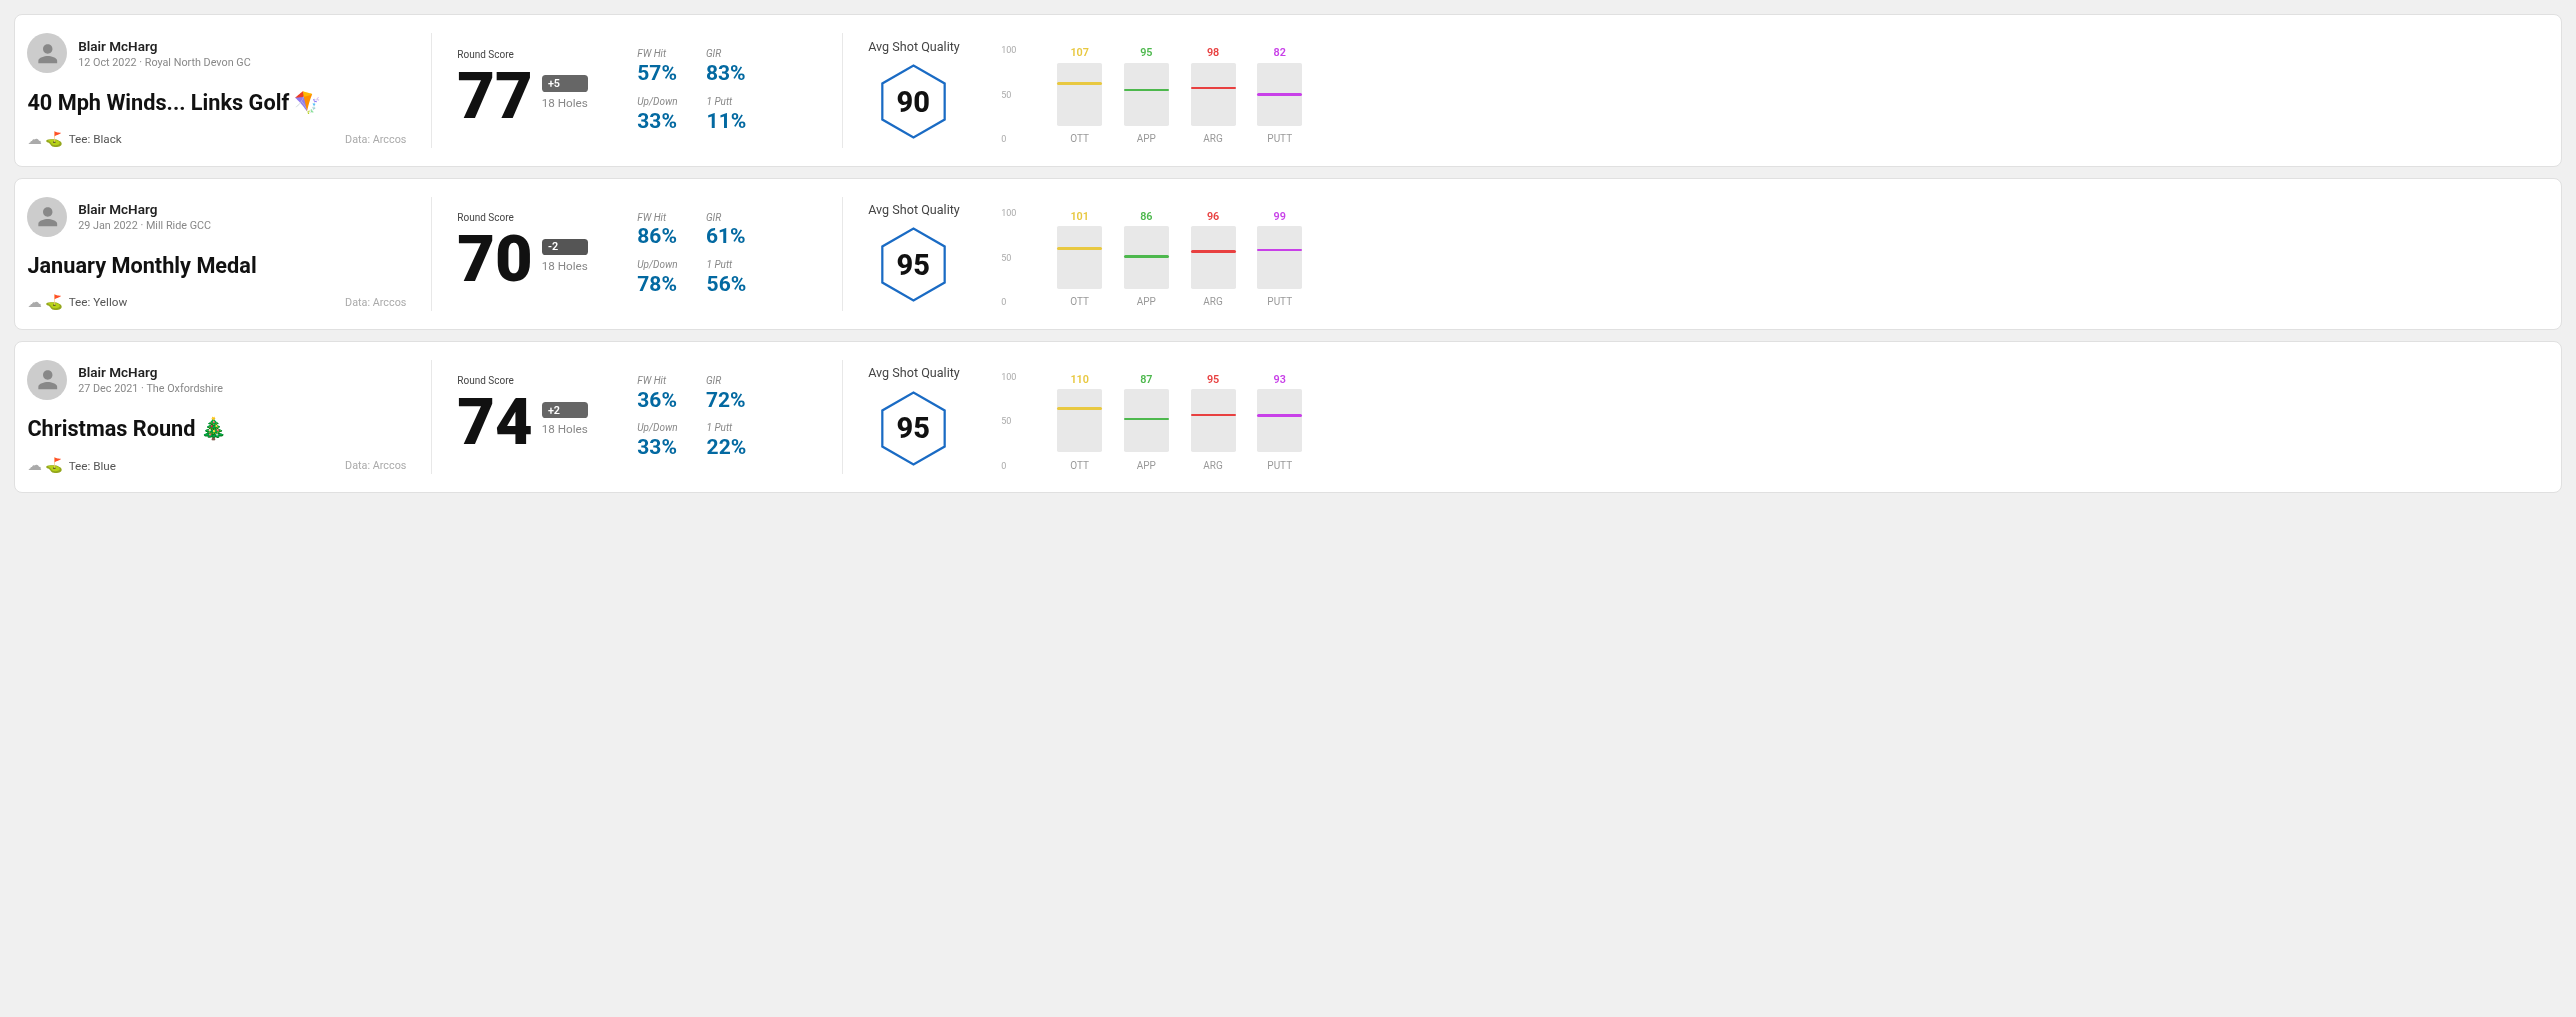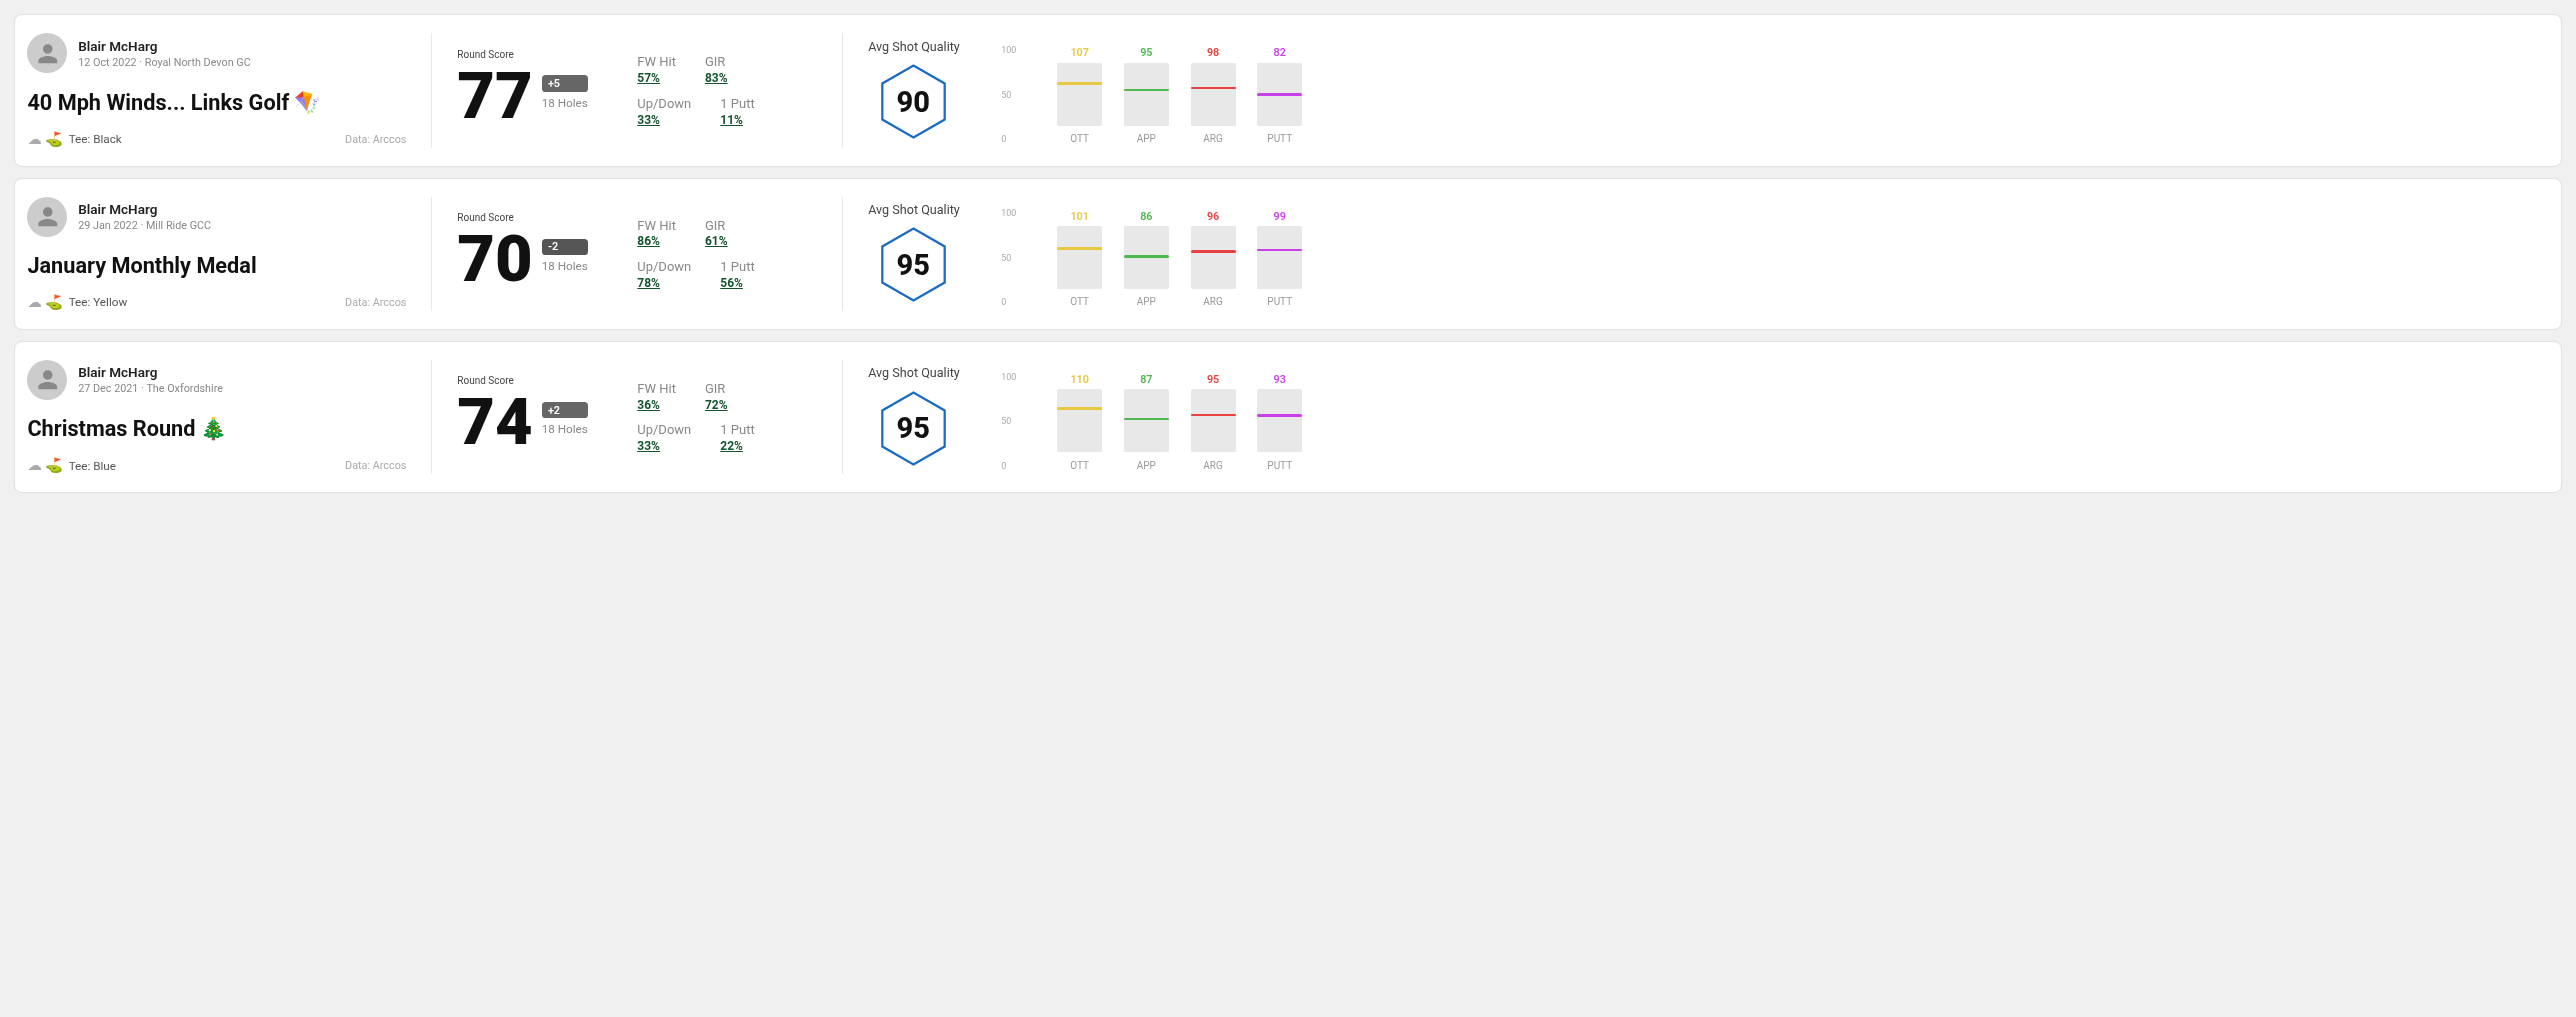--- a/index.html
+++ b/index.html
@@ -142,28 +142,28 @@
     .stats-row {
       display: flex;
       gap: 29px;
     }
     .stat-item {
       display: flex;
       flex-direction: column;
       gap: 1.8px;
     }
     .stat-label {
-      font-size: 13px;
+      font-size: 10px;
       color: #888;
+      font-style: italic;
     }
     .stat-value {
-      font-size: 12px;
+      font-size: 21px;
       font-weight: 700;
-      color: #14532d;
-      text-decoration: underline;
+      color: #0369a1;
     }
     .quality-section {
       width: 144px;
       flex-shrink: 0;
       display: flex;
       flex-direction: column;
       justify-content: center;
       align-items: flex-start;
     }
     .quality-label {

